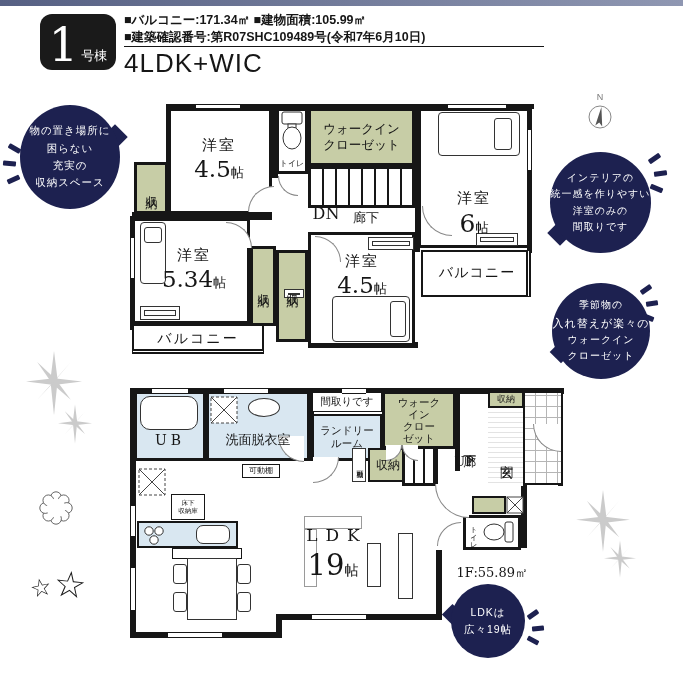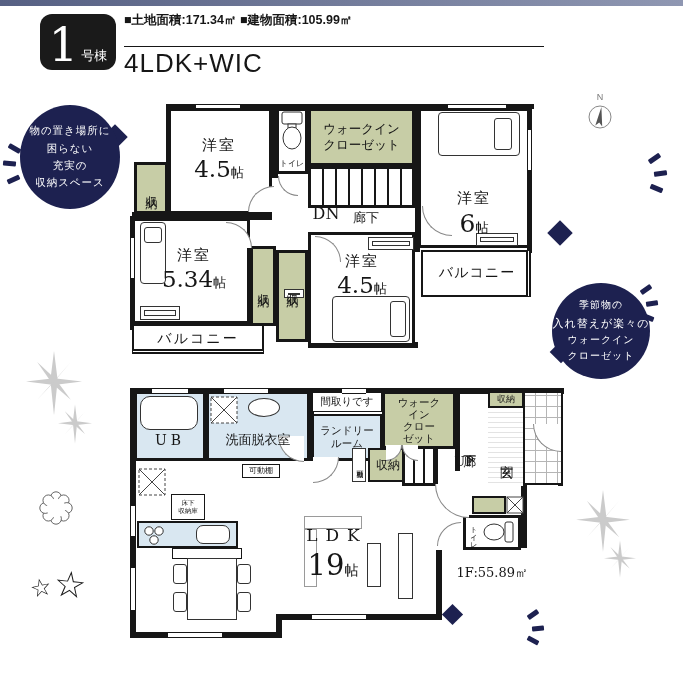--- a/index.html
+++ b/index.html
@@ -31,21 +31,22 @@
 <body>
 
 <div id="page">
 
   <div class="abs" style="left:0;top:0;width:683px;height:6px;background:linear-gradient(90deg,#566083,#8f97b2)"></div>
 
   <div class="abs" style="left:40px;top:14px;width:76px;height:56px;background:#1a1a1a;border-radius:12px;color:#fff;display:flex;align-items:flex-end;justify-content:center;gap:3px;padding-bottom:5px;box-sizing:border-box">
     <span class="serif" style="font-size:46px;line-height:0.85">1</span>
     <span style="font-size:13px;line-height:1.3">号棟</span>
   </div>
-  <div class="abs" style="left:124px;top:12px;font-size:12.5px;font-weight:bold">■土地面積:171.34㎡ ■建物面積:105.99㎡</div>
+  <div class="abs" style="left:124px;top:12px;font-size:12.5px;font-weight:bold">■バルコニー:171.34㎡ ■建物面積:105.99㎡</div>
+  <div class="abs" style="left:124px;top:29px;font-size:12.5px;font-weight:bold">■建築確認番号:第R07SHC109489号(令和7年6月10日)</div>
   <div class="abs" style="left:124px;top:46px;width:420px;border-bottom:1.5px solid #161616"></div>
   <div class="abs" style="left:124px;top:48px;font-size:26px;letter-spacing:1px">4LDK+WIC</div>
 
   <div class="abs" style="left:586px;top:92px;width:28px;text-align:center;font-size:9px;color:#777">N</div>
   <div class="abs" style="left:586px;top:101px">
     <svg width="28" height="30" viewBox="0 0 28 30">
         <circle cx="14" cy="16" r="11" fill="#fff" stroke="#888"></circle>
         <path d="M14 6 L17.5 25 L14 21.5 L10.5 25 Z" fill="#555" transform="rotate(8 14 16)"></path>
       </svg>
   </div>
@@ -271,36 +272,46 @@
     <div style="font-size:10.5px">物の置き場所に</div>
     <div style="font-size:10.5px">困らない</div>
     <div style="font-size:10.5px">充実の</div>
     <div style="font-size:10.5px">収納スペース</div>
   </div>
   <div class="tick" style="left:8px;top:146px;width:13px;height:5px;transform:rotate(30deg)"></div>
   <div class="tick" style="left:3px;top:161px;width:13px;height:5px;transform:rotate(5deg)"></div>
   <div class="tick" style="left:7px;top:177px;width:13px;height:5px;transform:rotate(-25deg)"></div>
 
   <div class="tail" style="left:551px;top:224px;width:18px;height:18px"></div>
+  <div class="bubble" style="left:550px;top:152px;width:101px;height:101px">
+    <div style="font-size:10px">インテリアの</div>
+    <div style="font-size:10px">統一感を作りやすい</div>
+    <div style="font-size:10px">洋室のみの</div>
+    <div style="font-size:10px">間取りです</div>
+  </div>
   <div class="tick" style="left:648px;top:156px;width:13px;height:5px;transform:rotate(-35deg)"></div>
   <div class="tick" style="left:654px;top:171px;width:13px;height:5px;transform:rotate(-8deg)"></div>
   <div class="tick" style="left:650px;top:186px;width:13px;height:5px;transform:rotate(22deg)"></div>
 
   <div class="tail" style="left:553px;top:344px;width:16px;height:16px"></div>
   <div class="bubble" style="left:552px;top:283px;width:98px;height:96px">
     <div style="font-size:10px">季節物の</div>
     <div style="font-size:11px">入れ替えが楽々の</div>
     <div style="font-size:10px">ウォークイン</div>
     <div style="font-size:10px">クローゼット</div>
   </div>
   <div class="tick" style="left:640px;top:287px;width:12px;height:5px;transform:rotate(-35deg)"></div>
   <div class="tick" style="left:646px;top:301px;width:12px;height:5px;transform:rotate(-8deg)"></div>
   <div class="tick" style="left:642px;top:315px;width:12px;height:5px;transform:rotate(22deg)"></div>
 
   <div class="tail" style="left:445px;top:607px;width:15px;height:15px"></div>
+  <div class="bubble" style="left:451px;top:584px;width:74px;height:74px">
+    <div style="font-size:10.5px">LDKは</div>
+    <div style="font-size:10.5px">広々19帖</div>
+  </div>
   <div class="tick" style="left:527px;top:612px;width:12px;height:5px;transform:rotate(-35deg)"></div>
   <div class="tick" style="left:532px;top:626px;width:12px;height:5px;transform:rotate(-5deg)"></div>
   <div class="tick" style="left:527px;top:638px;width:12px;height:5px;transform:rotate(28deg)"></div>
 
   <div class="abs" style="left:26px;top:350px">
     <svg width="56" height="66" viewBox="0 0 40 46">
         <g fill="#cbcbcb">
           <polygon points="20,0 22.6,21 20,46 17.4,21"></polygon>
           <polygon points="0,22 20,19.6 40,22 20,24.4"></polygon>
           <polygon points="8,8 21.2,20.4 32,35 18.8,23.6"></polygon>

